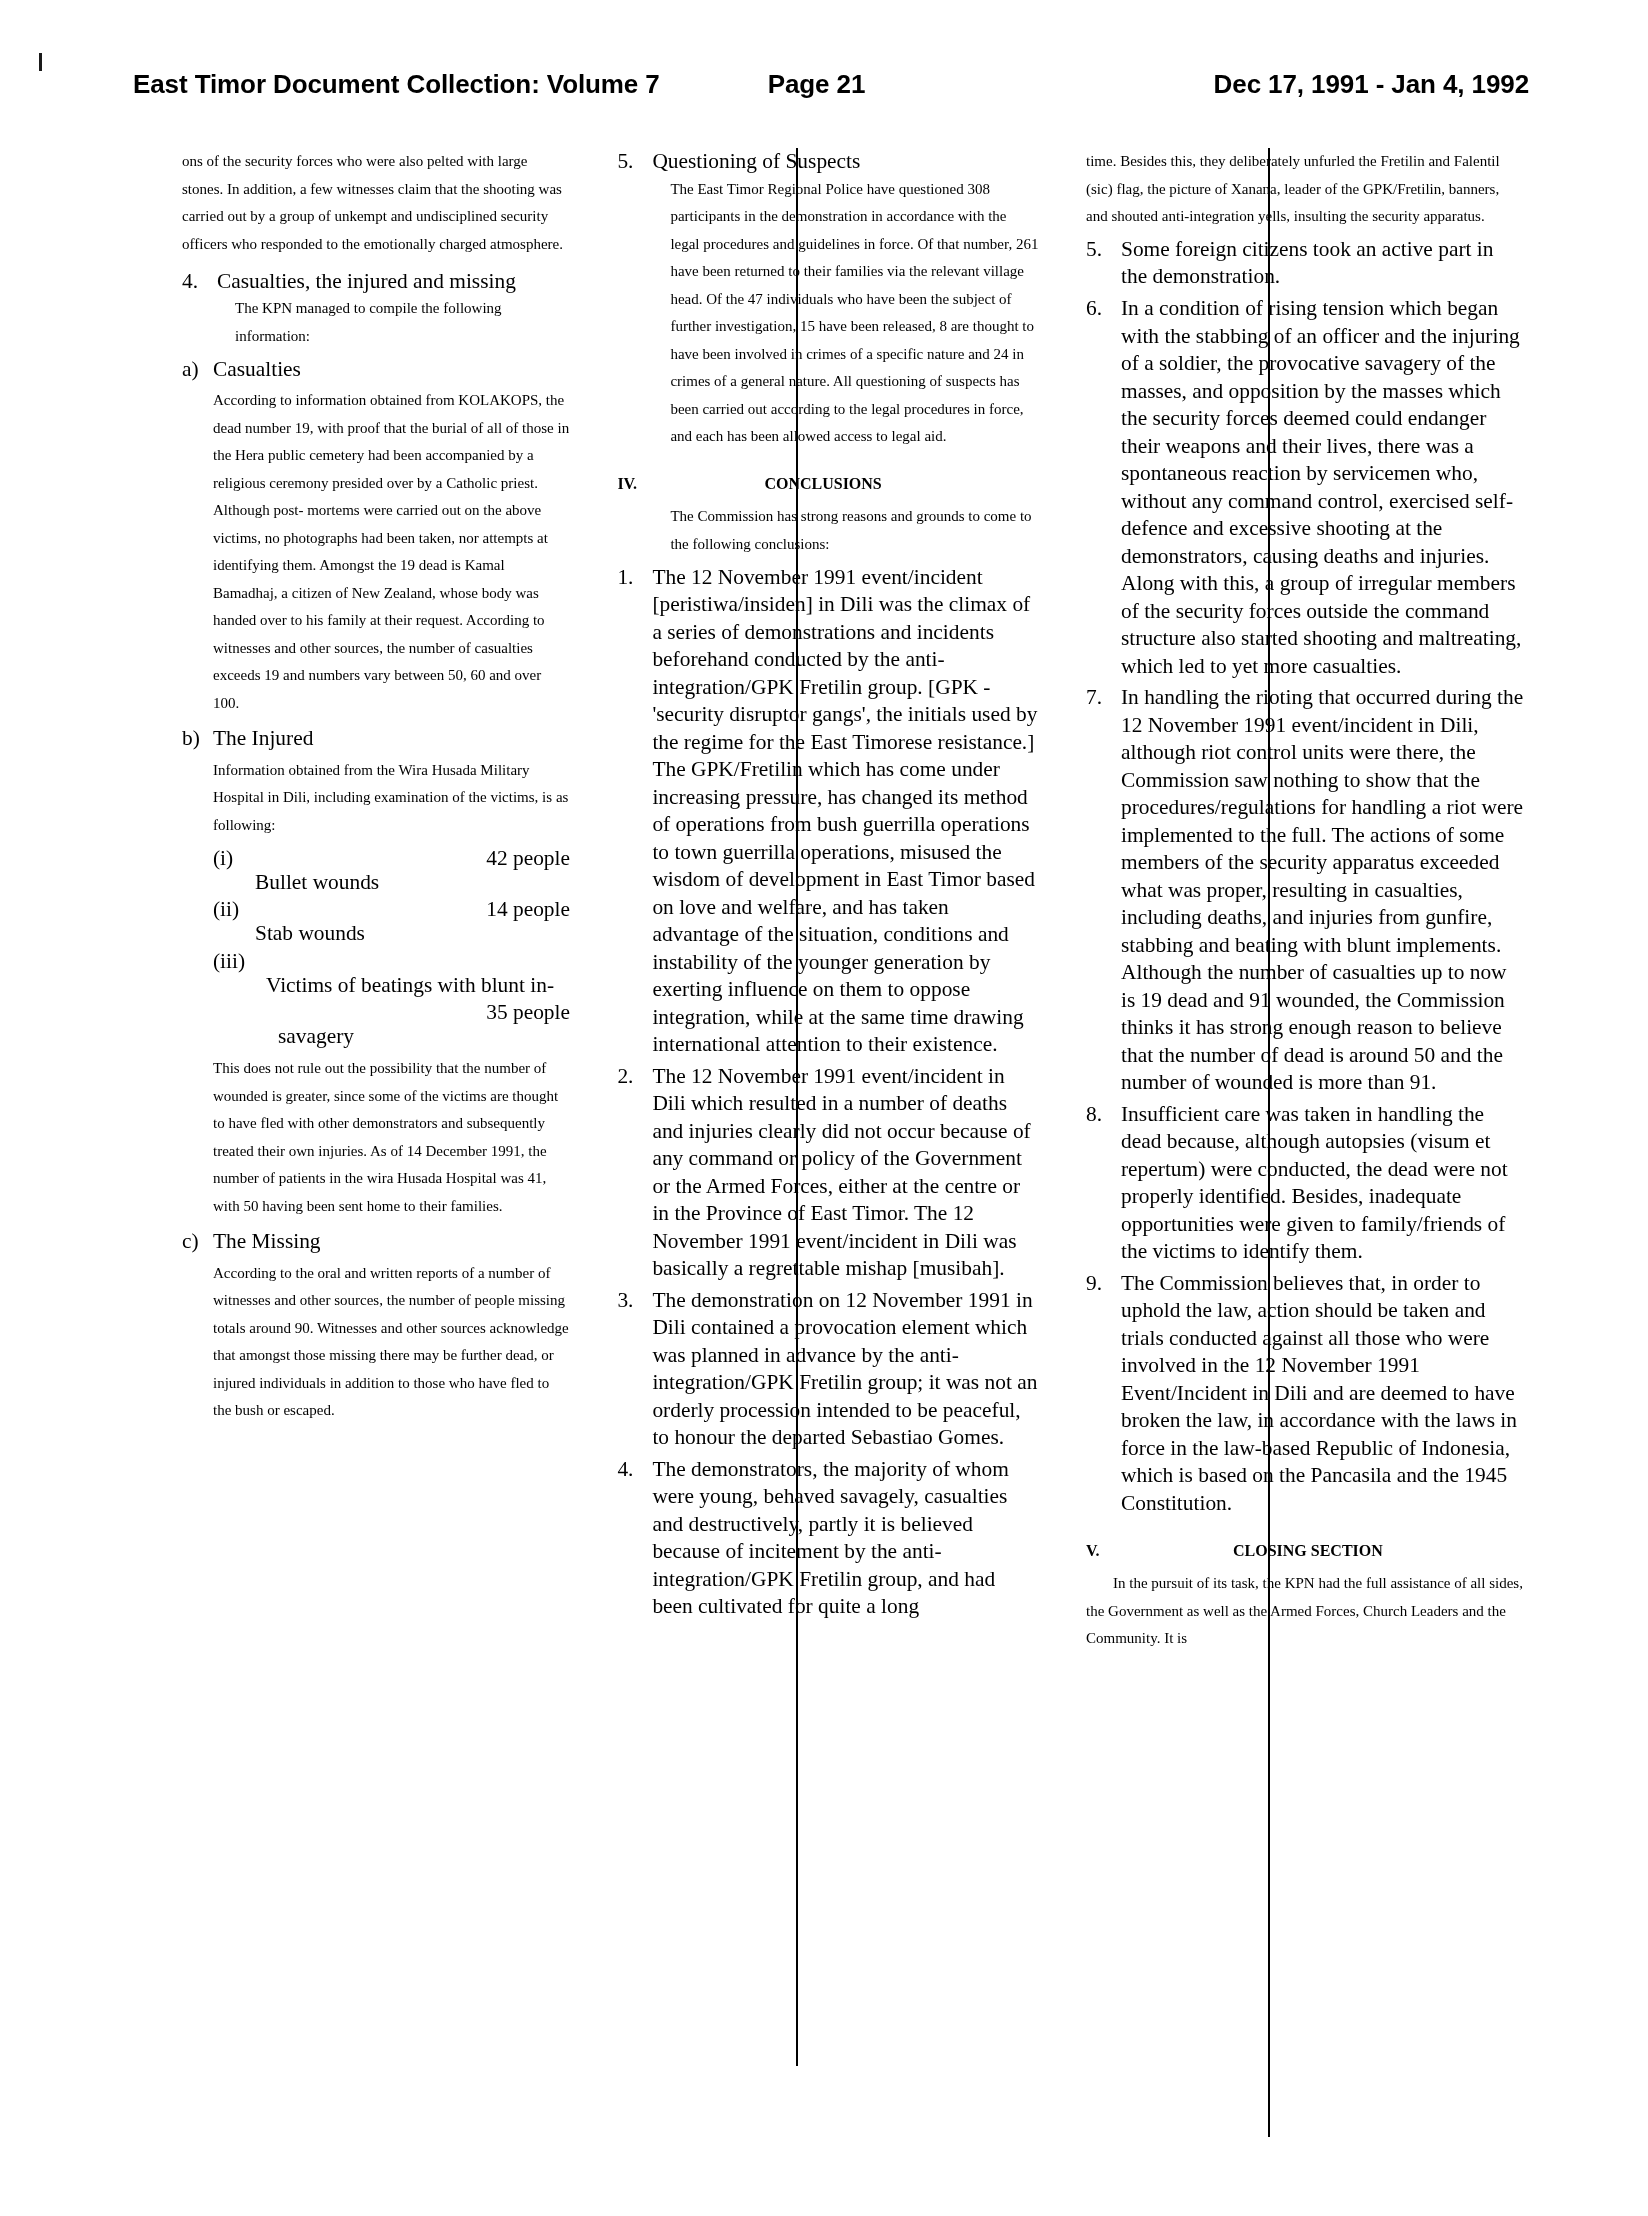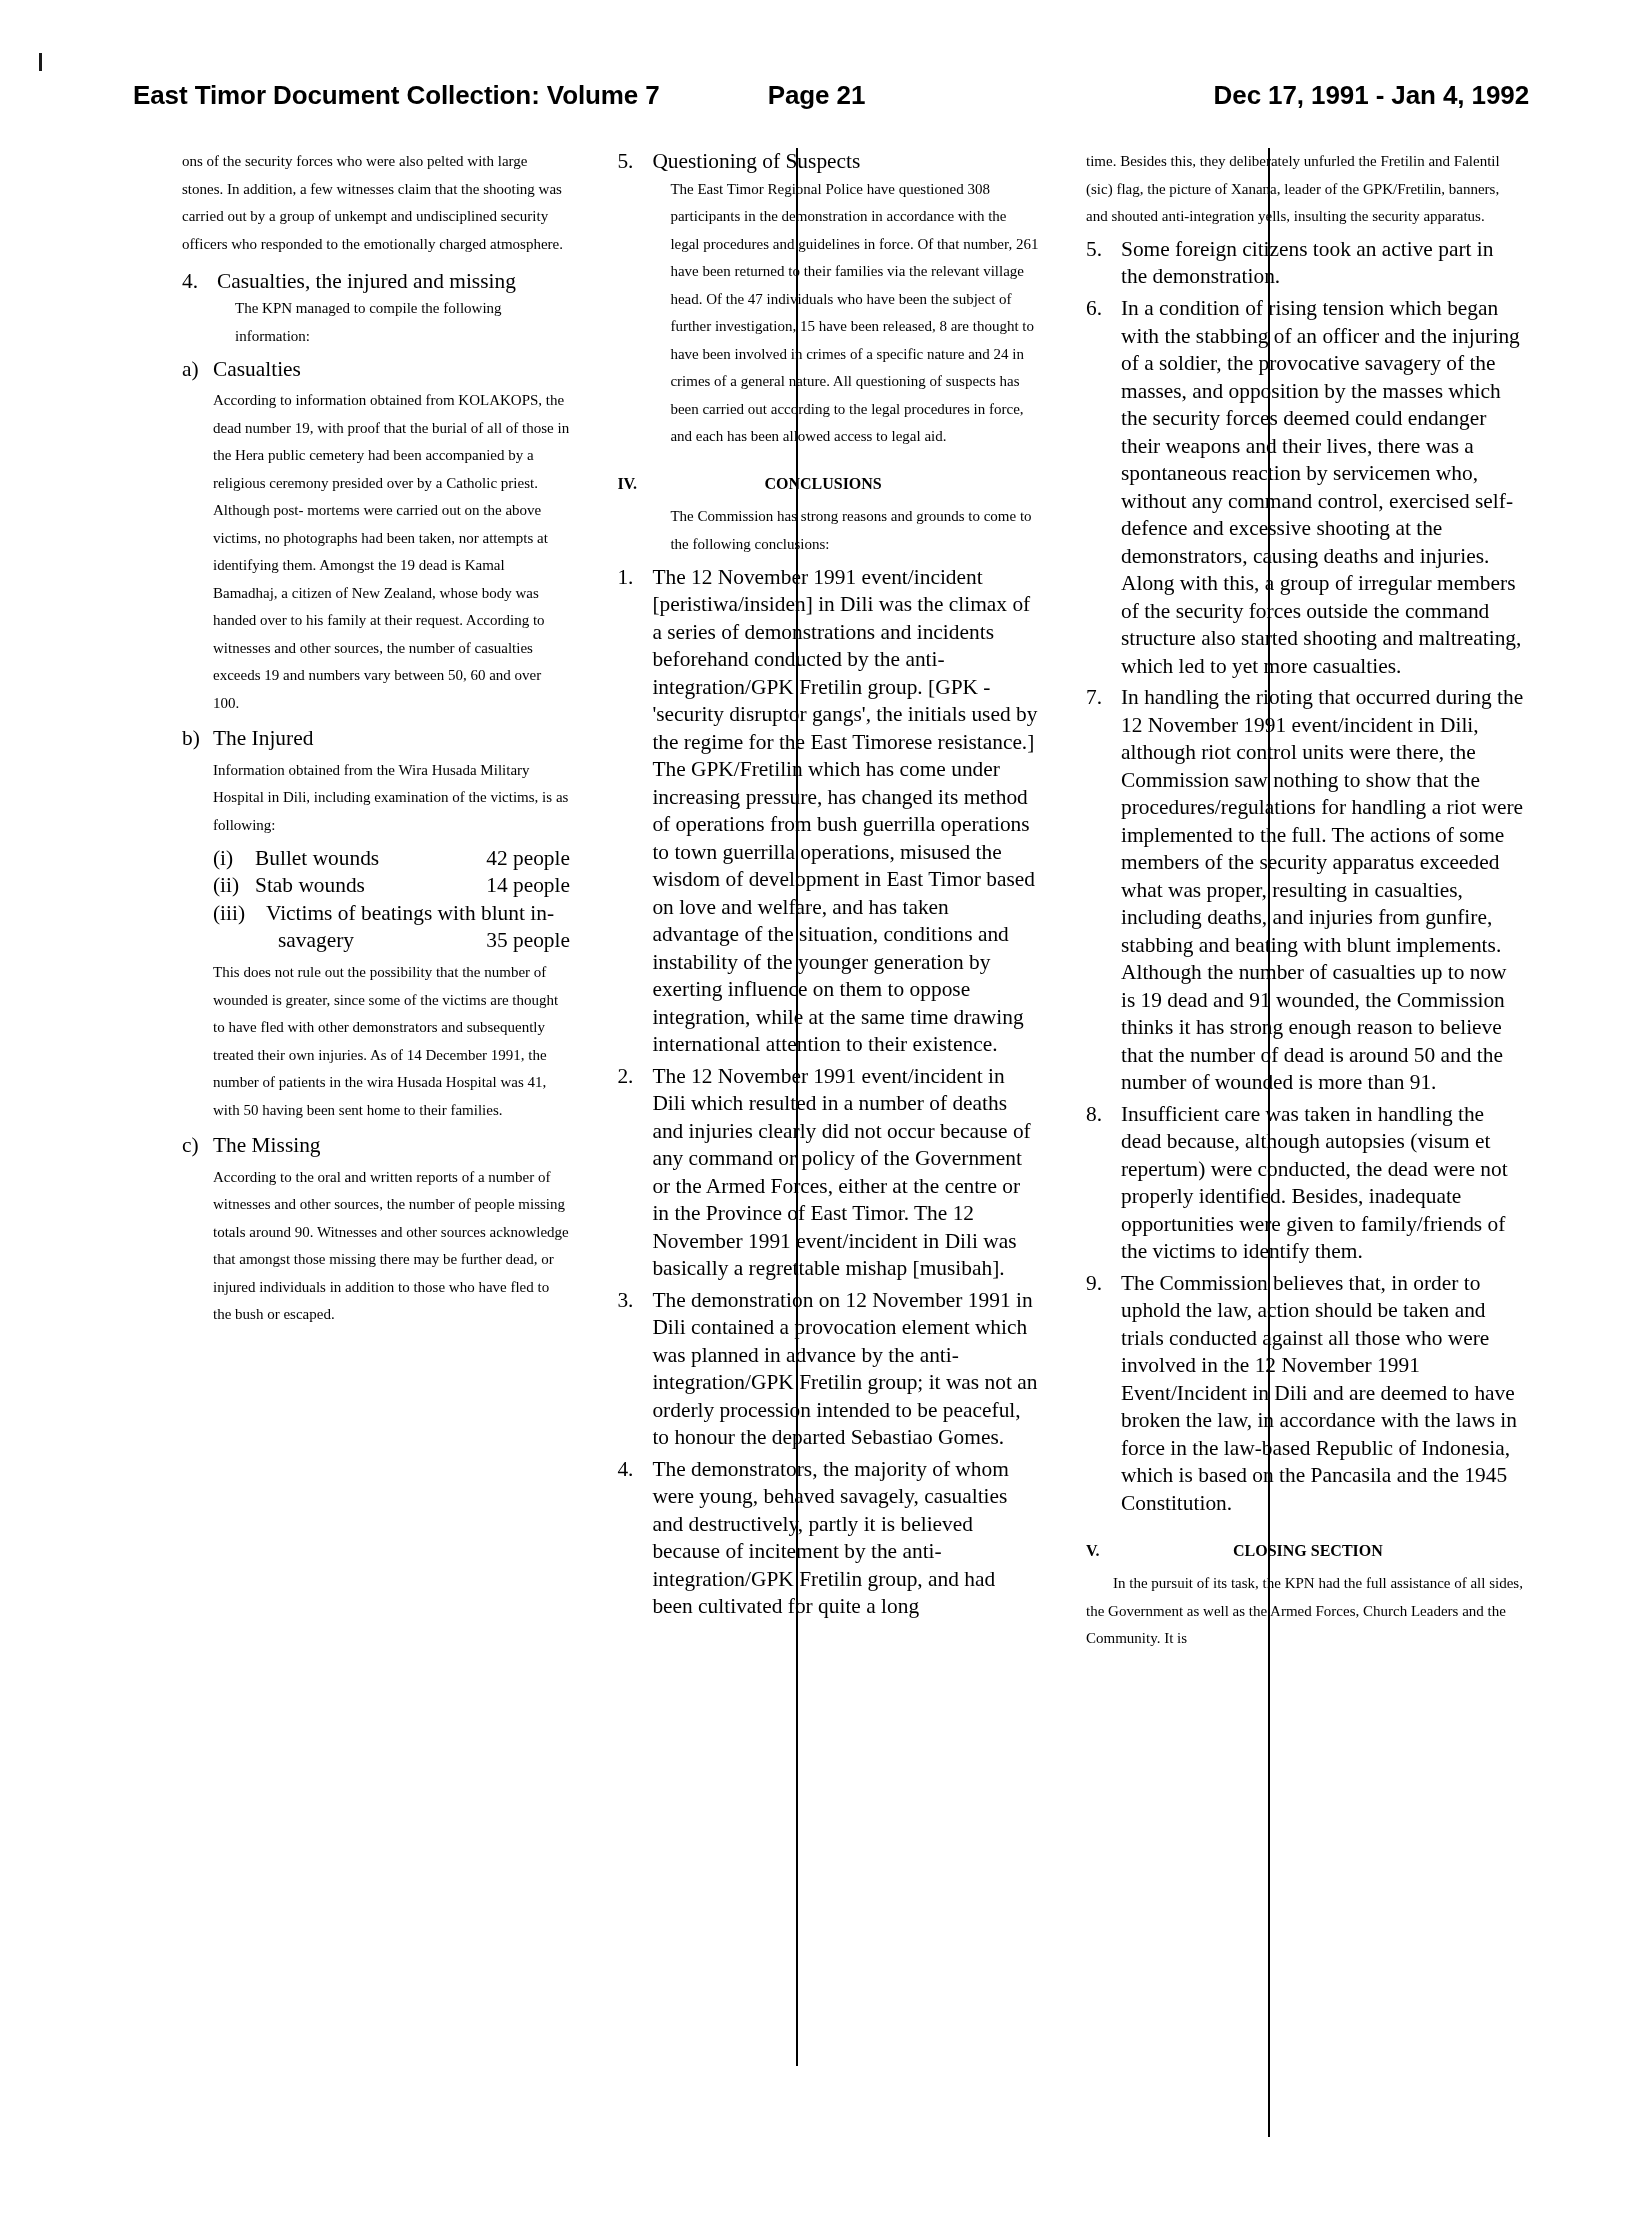--- a/index.html
+++ b/index.html
@@ -16,21 +16,21 @@
     width: 1648px;
     height: 2216px;
     background: #ffffff;
     box-sizing: border-box;
     overflow: hidden;
   }
 
   
   .header {
     position: absolute;
-    top: 80px;
+    top: 69px;
     left: 133px;
     width: 1396px;
     display: flex;
     align-items: center;
     font-family: "Liberation Sans", "DejaVu Sans", sans-serif;
     font-weight: bold;
     font-size: 26px;
     letter-spacing: -0.1px;
   }
   .header .hdr-left { flex: 0 0 auto; }
@@ -122,21 +122,21 @@
   .gap-s { height: 4.1px; }
   .gap-m { height: 6.8px; }
 
   
   .measured {
     display: flex;
     font-size: 21.4px;
     line-height: 27.5px;
   }
   .measured .mk { flex: 0 0 auto; white-space: pre; }
-  .measured .lb { flex: 1 1 auto; }
+  .measured .lb { flex: 1 1 auto; margin-top: 24px; }
   .measured .vl { flex: 0 0 auto; text-align: left; white-space: pre; }
 
   .sub-ind { margin-left: 65px; }
 </style>
 </head>
 <body>
 
 <div class="page">
 
   <div class="tick-mark"></div>

